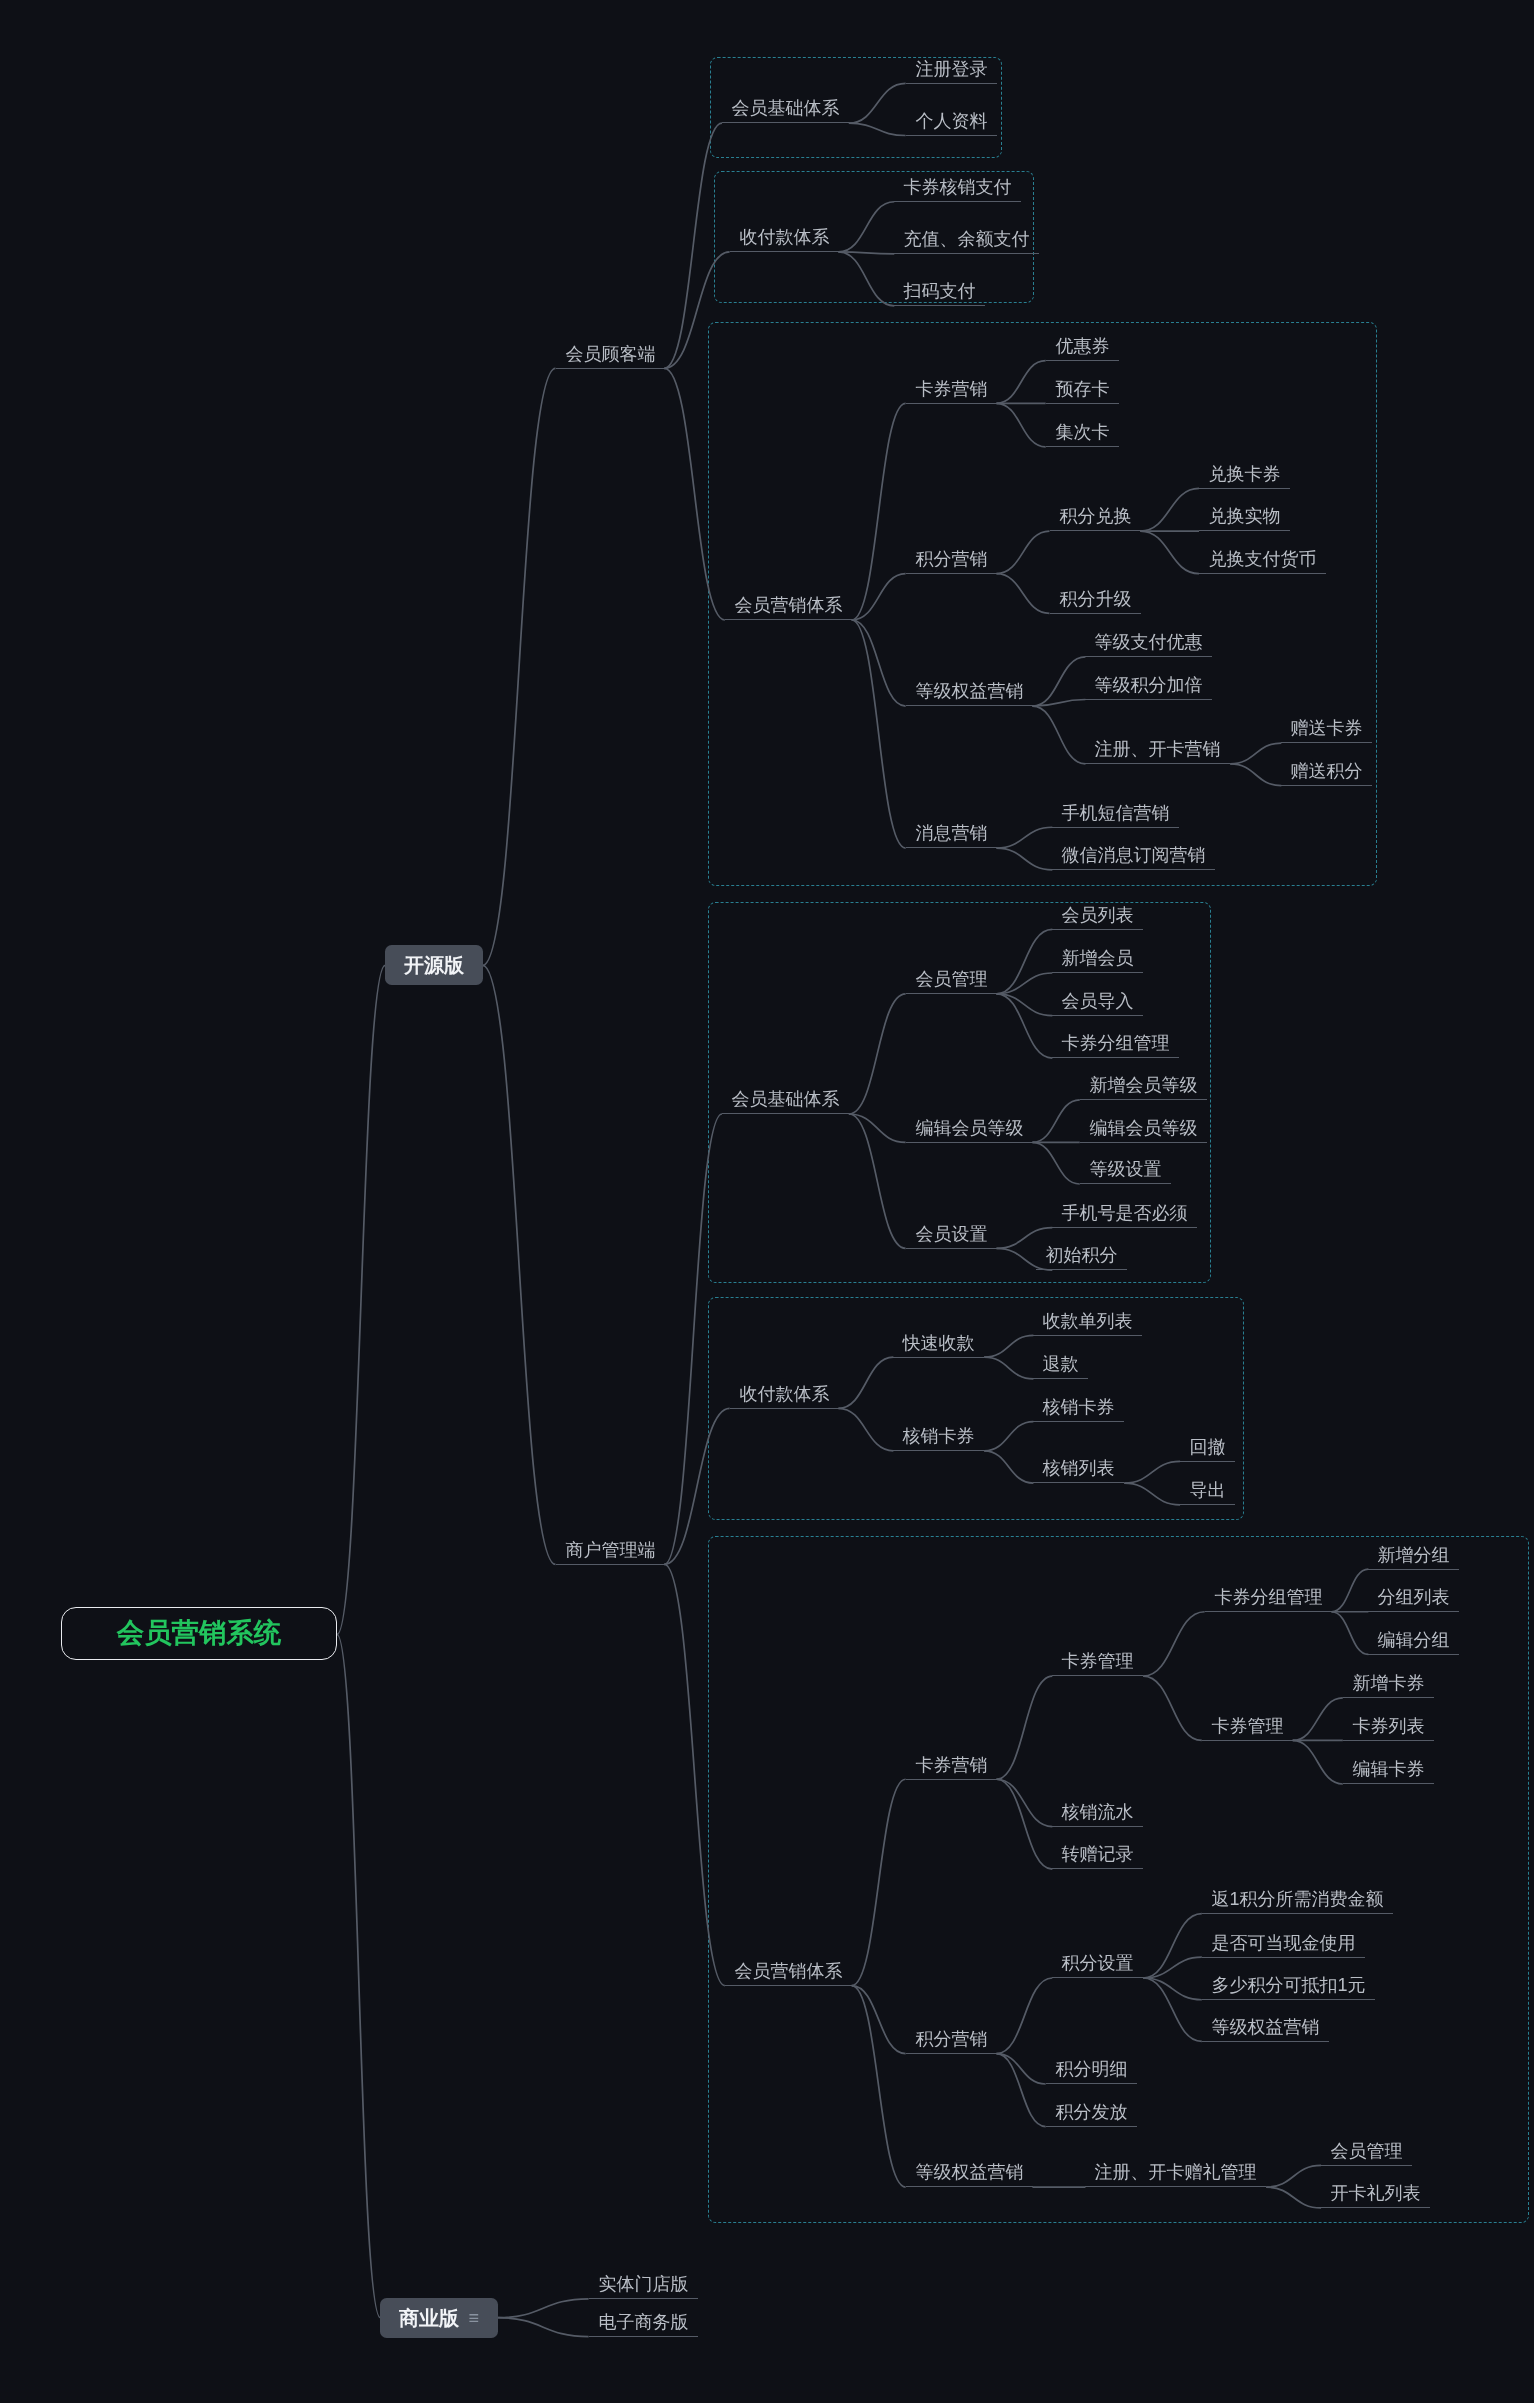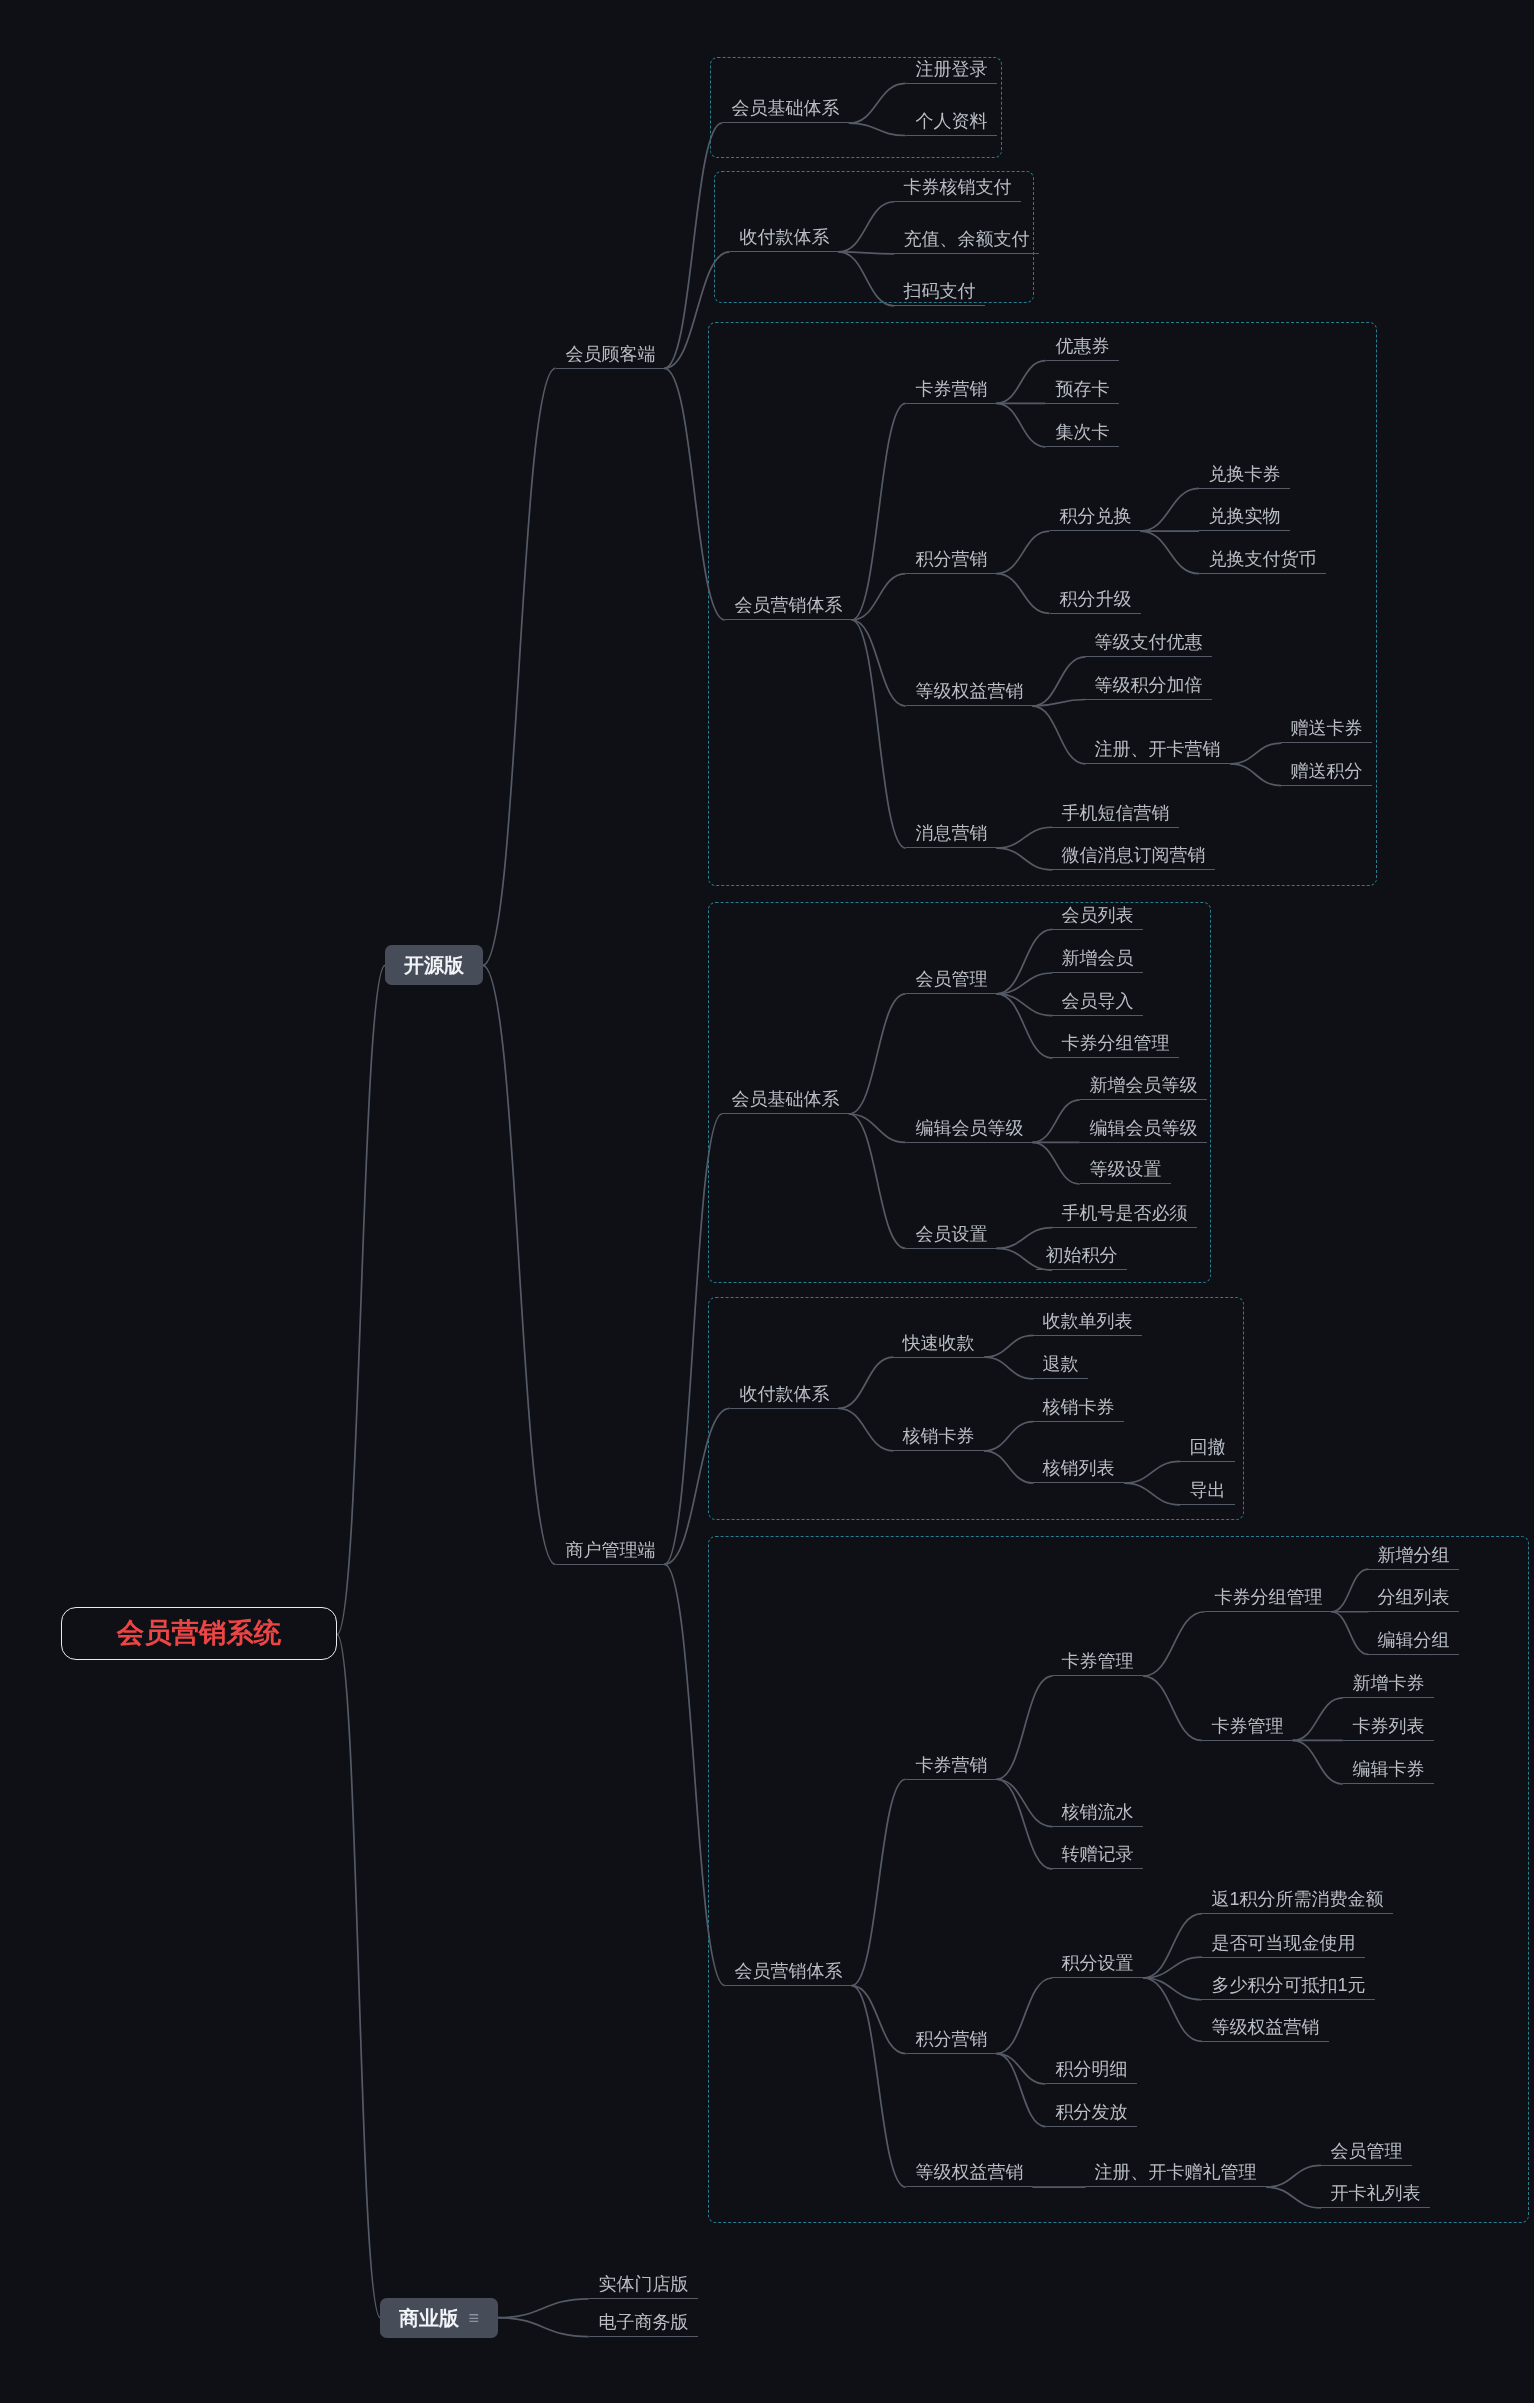--- a/index.html
+++ b/index.html
@@ -36,21 +36,21 @@
     white-space:nowrap;
   }
   .capsule.biz{display:flex;align-items:center;gap:9.5px;}
   .menu-ic{font-size:18px;color:#8a93a0;font-weight:400;}
   .root{
     background:transparent;
     border:1.9px solid var(--root-border);
     border-radius:15px;
     width:276px;text-align:center;
     font-size:27.4px;line-height:26.5px;font-weight:bold;
-    padding:12.3px 0;color:#ef4444;
+    padding:12.3px 0;color:#22c55e;
   }
 </style>
 </head>
 <body>
 
 <div id="canvas">
 
   <div class="dashed-box" style="left:710px;top:57px;width:292px;height:101px"></div>
   <div class="dashed-box" style="left:714px;top:171px;width:320px;height:132px"></div>
   <div class="dashed-box" style="left:708px;top:322px;width:669px;height:564px"></div>

